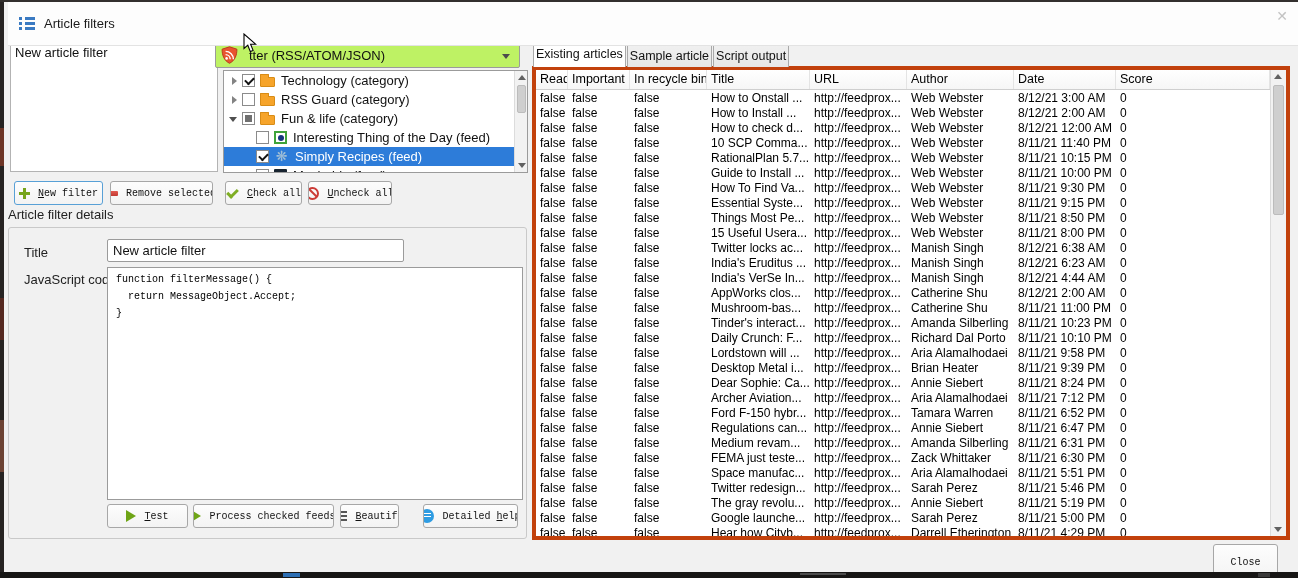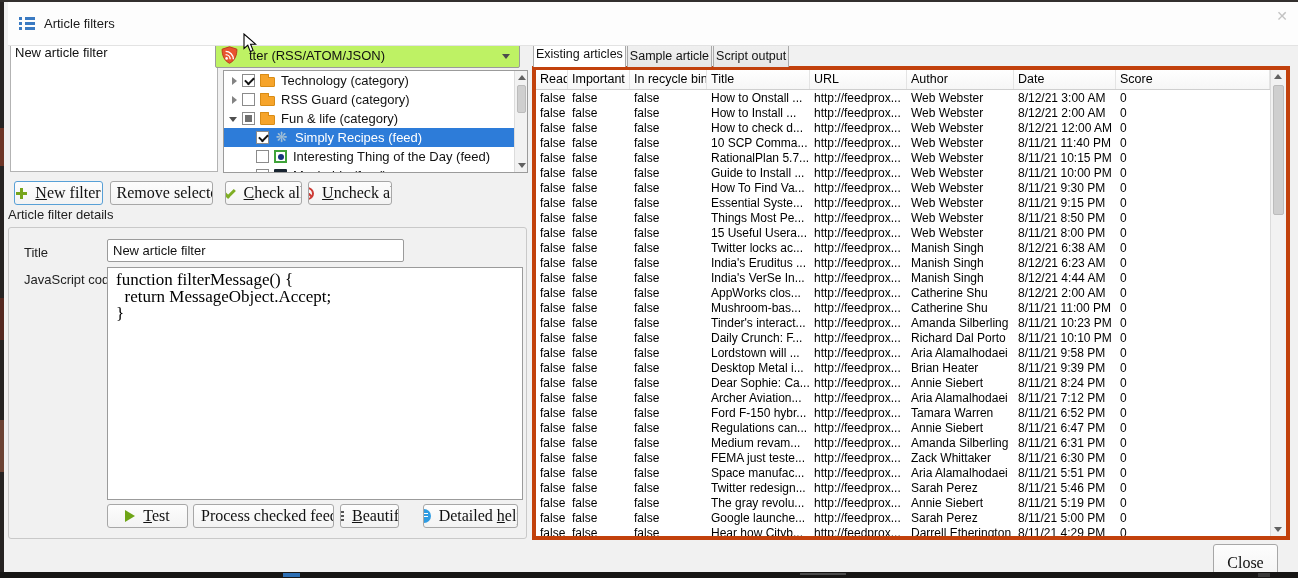--- a/index.html
+++ b/index.html
@@ -56,40 +56,40 @@
   .tree-scroll,.table-scroll{position:absolute;top:0;bottom:0;background:#f2f2f2;border-left:1px solid #dcdcdc}
   .tree-scroll{right:0;width:13px}
   .table-scroll{right:0;width:16px}
   .sarrow{position:absolute;left:0;width:100%;height:13px}
   .sarrow.up{top:0}.sarrow.down{bottom:0}
   .sarrow.up::before{content:"";position:absolute;left:3px;top:4px;border-bottom:5px solid #616161;border-left:4px solid transparent;border-right:4px solid transparent}
   .sarrow.down::before{content:"";position:absolute;left:3px;top:4px;border-top:5px solid #616161;border-left:4px solid transparent;border-right:4px solid transparent}
   .sthumb{position:absolute;left:2px;background:#cfcfcf;border:1px solid #bcbcbc;border-radius:2px}
 
   
-  .abtn{position:absolute;height:24px;display:inline-flex;align-items:center;justify-content:center;gap:8px;border:1px solid #a7a7a7;border-radius:3px;background:linear-gradient(#fdfdfd,#f3f3f3);font-size:16px;font-family:Liberation Serif, serif;color:#111;white-space:nowrap;overflow:hidden}
+  .abtn{position:absolute;height:24px;display:inline-flex;align-items:center;justify-content:center;gap:8px;border:1px solid #a7a7a7;border-radius:3px;background:linear-gradient(#fdfdfd,#f3f3f3);font-size:10px;font-family:Liberation Mono, monospace;color:#111;white-space:nowrap;overflow:hidden}
   .abtn.default{border-color:#58a0d6}
   .plus-icon{width:11px;height:11px;position:relative;flex:none}
   .plus-icon::before{content:"";position:absolute;left:4px;top:0;width:3px;height:11px;background:#76a41b}
   .plus-icon::after{content:"";position:absolute;left:0;top:4px;width:11px;height:3px;background:#76a41b}
   .minus-icon{width:11px;height:5px;background:linear-gradient(#e25a50,#c13a32);border-radius:1px;flex:none}
   .check-icon{width:13px;height:11px;position:relative;flex:none}
   .check-icon::before{content:"";position:absolute;left:1px;top:1px;width:8px;height:4px;border-left:3px solid #7fae24;border-bottom:3px solid #7fae24;transform:rotate(-45deg)}
   .block-icon{width:13px;height:13px;border:2px solid #cc3b36;border-radius:50%;position:relative;flex:none}
   .block-icon::before{content:"";position:absolute;left:-0.5px;top:3.5px;width:10px;height:2px;background:#cc3b36;transform:rotate(45deg)}
   .play-icon{width:0;height:0;border-left:10px solid #6ea416;border-top:6px solid transparent;border-bottom:6px solid transparent;flex:none}
   .lines-icon{width:12px;height:10px;flex:none;background:linear-gradient(#565656 0 2px,transparent 2px 4px,#565656 4px 6px,transparent 6px 8px,#565656 8px 10px)}
   .help-icon{width:14px;height:14px;border-radius:50%;background:#2f9ce2;position:relative;flex:none}
   .help-icon::before{content:"";position:absolute;left:3px;top:4px;width:8px;height:6px;background:linear-gradient(#fff 0 1.5px,transparent 1.5px 3px,#fff 3px 4.5px,transparent 4.5px 6px)}
 
   .section-label{position:absolute;left:8px;top:207px;font-size:13px;color:#222}
   .groupbox{position:absolute;left:8px;top:227px;width:519px;height:312px;border:1px solid #c9c9c9;border-radius:3px}
   .field-label{position:absolute;font-size:13px;color:#222}
   .text-input{position:absolute;left:107px;top:239px;width:297px;height:23px;border:1px solid #9b9b9b;border-radius:2px;background:#fff;font-size:13px;font-family:"Liberation Sans",sans-serif;padding:0 5px;color:#111}
-  .code-area{position:absolute;left:107px;top:267px;width:416px;height:233px;border:1px solid #9b9b9b;background:#fff;font-family:Liberation Serif, serif;font-size:17px;line-height:17px;padding:3px 8px;white-space:pre;overflow:hidden;color:#000}
+  .code-area{position:absolute;left:107px;top:267px;width:416px;height:233px;border:1px solid #9b9b9b;background:#fff;font-family:Liberation Mono, monospace;font-size:10px;line-height:17px;padding:3px 8px;white-space:pre;overflow:hidden;color:#000}
 
   
   .tabbar{position:absolute;left:533px;top:40px;height:27px;display:flex;align-items:flex-end;z-index:3}
   .tab{height:23px;display:flex;align-items:center;padding:0 2px;border:1px solid #a9a9a9;border-bottom:none;background:linear-gradient(#f0f0f0,#e7e7e7);font-size:12.5px;margin-right:1px;border-radius:2px 2px 0 0}
   .tab.active{height:27px;background:#fff;position:relative;z-index:4}
   .pane{position:absolute;left:532px;top:66px;width:758px;height:474px;background:#fff;border:4px solid #c2410c;z-index:1}
   .thead{position:absolute;left:0;top:0;right:16px;height:20px;display:grid;grid-template-columns:32px 62px 77px 103px 97px 107px 102px 1fr;background:linear-gradient(#ffffff,#f6f6f6);border-bottom:1px solid #cfcfcf}
   .hcell{font-size:12.5px;line-height:19px;padding-left:4px;border-right:1px solid #e4e4e4;white-space:nowrap;overflow:hidden;color:#000}
   .tbody{position:absolute;left:0;top:21px;right:16px;bottom:0;overflow:hidden}
   .trow{display:grid;grid-template-columns:32px 62px 77px 103px 97px 107px 102px 1fr;height:15px}
@@ -154,31 +154,31 @@
         <span class="tree-checkbox unchecked"></span>
         <span class="tree-icon folder-icon"></span>
         <span class="tree-label">RSS Guard (category)</span>
       </div>
       <div class="tree-row lvl0">
         <span class="expander expanded"></span>
         <span class="tree-checkbox partial"></span>
         <span class="tree-icon folder-icon"></span>
         <span class="tree-label">Fun &amp; life (category)</span>
       </div>
+      <div class="tree-row lvl1">
+        <span class="expander none"></span>
+        <span class="tree-checkbox unchecked"></span>
+        <span class="tree-icon blue-dot-icon"></span>
+        <span class="tree-label">Interesting Thing of the Day (feed)</span>
+      </div>
       <div class="tree-row lvl1 selected">
         <span class="expander none"></span>
         <span class="tree-checkbox checked"></span>
         <span class="tree-icon snowflake-icon"></span>
         <span class="tree-label">Simply Recipes (feed)</span>
-      </div>
-      <div class="tree-row lvl1">
-        <span class="expander none"></span>
-        <span class="tree-checkbox unchecked"></span>
-        <span class="tree-icon blue-dot-icon"></span>
-        <span class="tree-label">Interesting Thing of the Day (feed)</span>
       </div>
       <div class="tree-row lvl1">
         <span class="expander none"></span>
         <span class="tree-checkbox unchecked"></span>
         <span class="tree-icon mashable-icon"></span>
         <span class="tree-label">Mashable (feed)</span>
       </div>
     </div>
   <div class="tree-scroll">
     <div class="sarrow up"></div>

